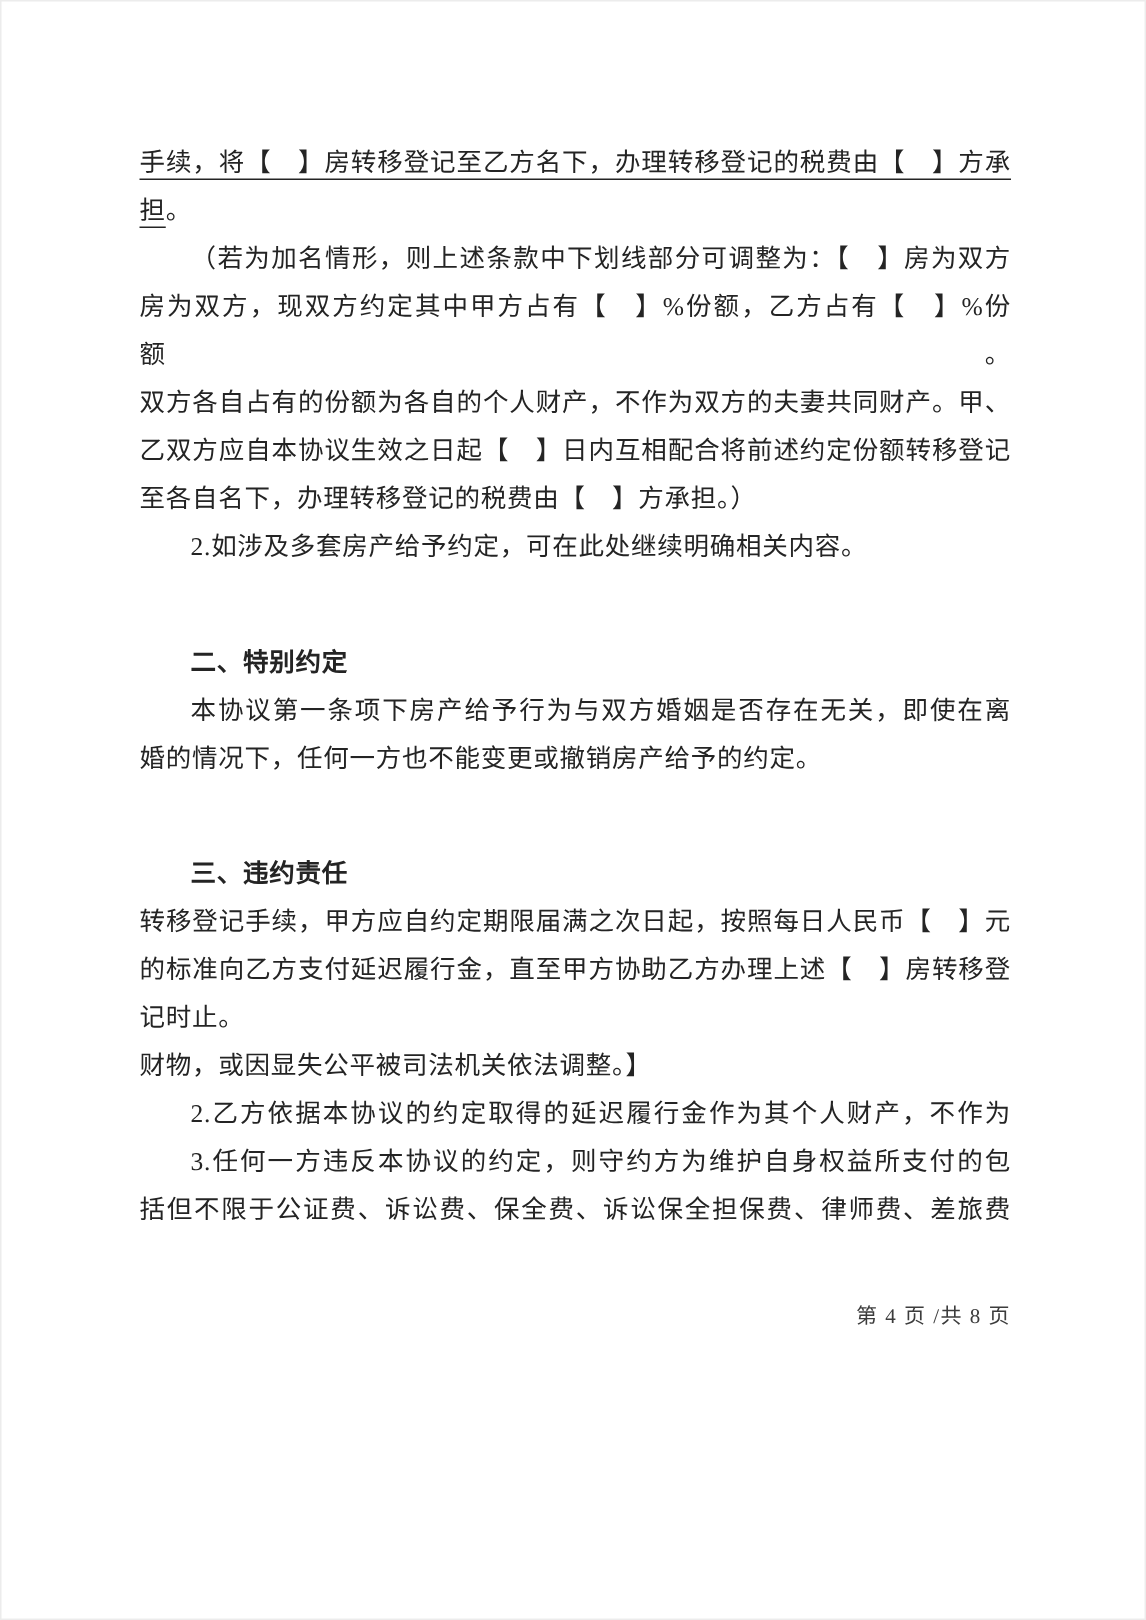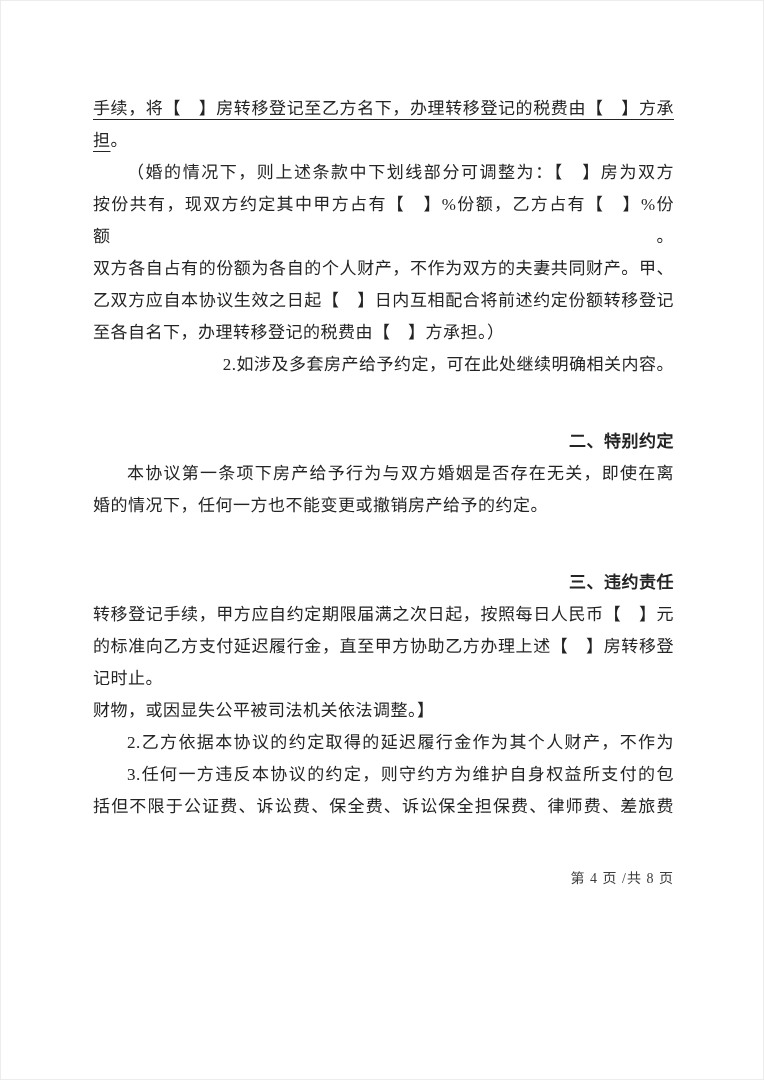--- a/index.html
+++ b/index.html
@@ -28,21 +28,20 @@
     line-height: 32px;
     letter-spacing: 0.5px;
     text-align: left;
   }
   .doc-body .line.just {
     text-align: justify;
     text-align-last: justify;
   }
   .doc-body .line.indent {
     text-indent: 2em;
-    text-align: right;
   }
   .doc-body .line.heading {
     font-weight: bold;
     margin-top: 45px;
   }
   .u {
     text-decoration: underline;
     text-underline-offset: 5px;
     text-decoration-thickness: 1px;
   }
@@ -55,22 +54,22 @@
     letter-spacing: 1px;
   }
 </style>
 </head>
 <body>
 
 <div class="page">
   <div class="doc-body">
       <div class="line just"><span class="u">手续，将【　】房转移登记至乙方名下，办理转移登记的税费由【　】方承</span></div>
       <div class="line"><span class="u">担</span><span>。</span></div>
-      <div class="line just indent"><span>（婚的情况下，则上述条款中下划线部分可调整为：【　】房为双方</span></div>
-      <div class="line just"><span>按份共有，现双方约定其中甲方占有【　】%份额，乙方占有【　】%份额。</span></div>
+      <div class="line just indent"><span>（若为加名情形，则上述条款中下划线部分可调整为：【　】房为双方</span></div>
+      <div class="line just"><span>房为双方，现双方约定其中甲方占有【　】%份额，乙方占有【　】%份额。</span></div>
       <div class="line just"><span>双方各自占有的份额为各自的个人财产，不作为双方的夫妻共同财产。甲、</span></div>
       <div class="line just"><span>乙双方应自本协议生效之日起【　】日内互相配合将前述约定份额转移登记</span></div>
       <div class="line"><span>至各自名下，办理转移登记的税费由【　】方承担。）</span></div>
       <div class="line indent"><span>2.如涉及多套房产给予约定，可在此处继续明确相关内容。</span></div>
       <div class="line heading indent"><span>二、特别约定</span></div>
       <div class="line just indent"><span>本协议第一条项下房产给予行为与双方婚姻是否存在无关，即使在离</span></div>
       <div class="line"><span>婚的情况下，任何一方也不能变更或撤销房产给予的约定。</span></div>
       <div class="line heading indent"><span>三、违约责任</span></div>
       <div class="line just"><span>转移登记手续，甲方应自约定期限届满之次日起，按照每日人民币【　】元</span></div>
       <div class="line just"><span>的标准向乙方支付延迟履行金，直至甲方协助乙方办理上述【　】房转移登</span></div>

